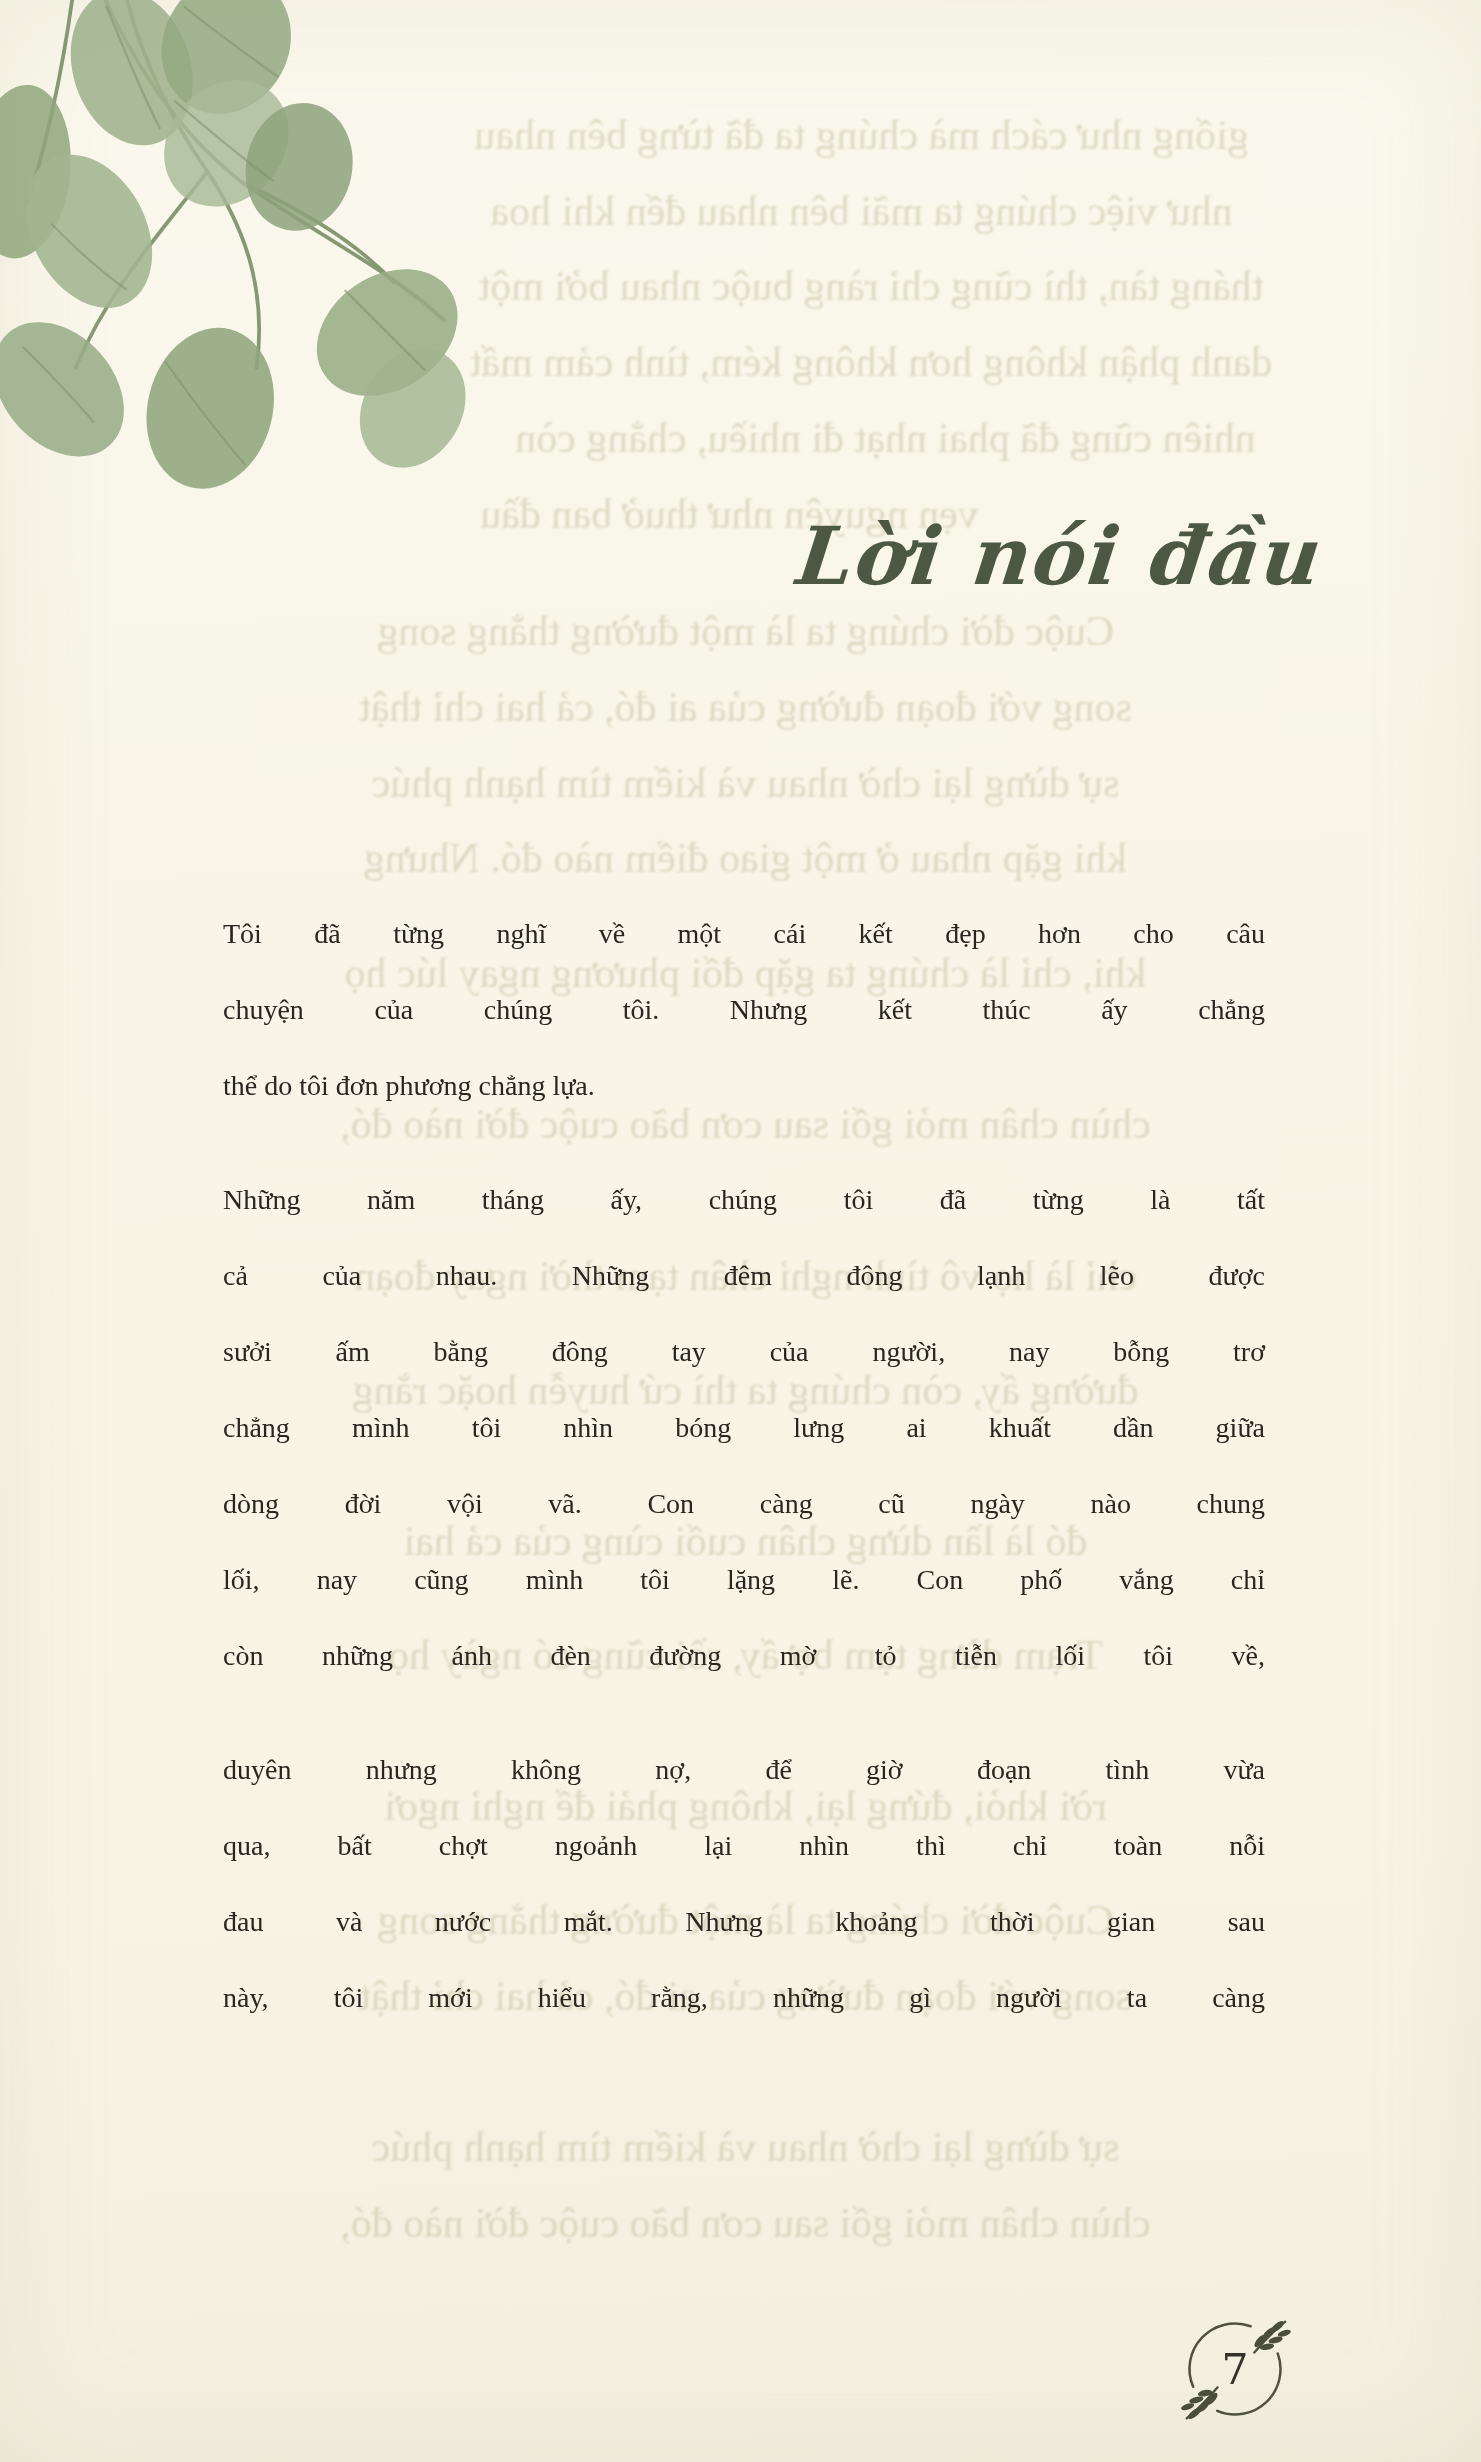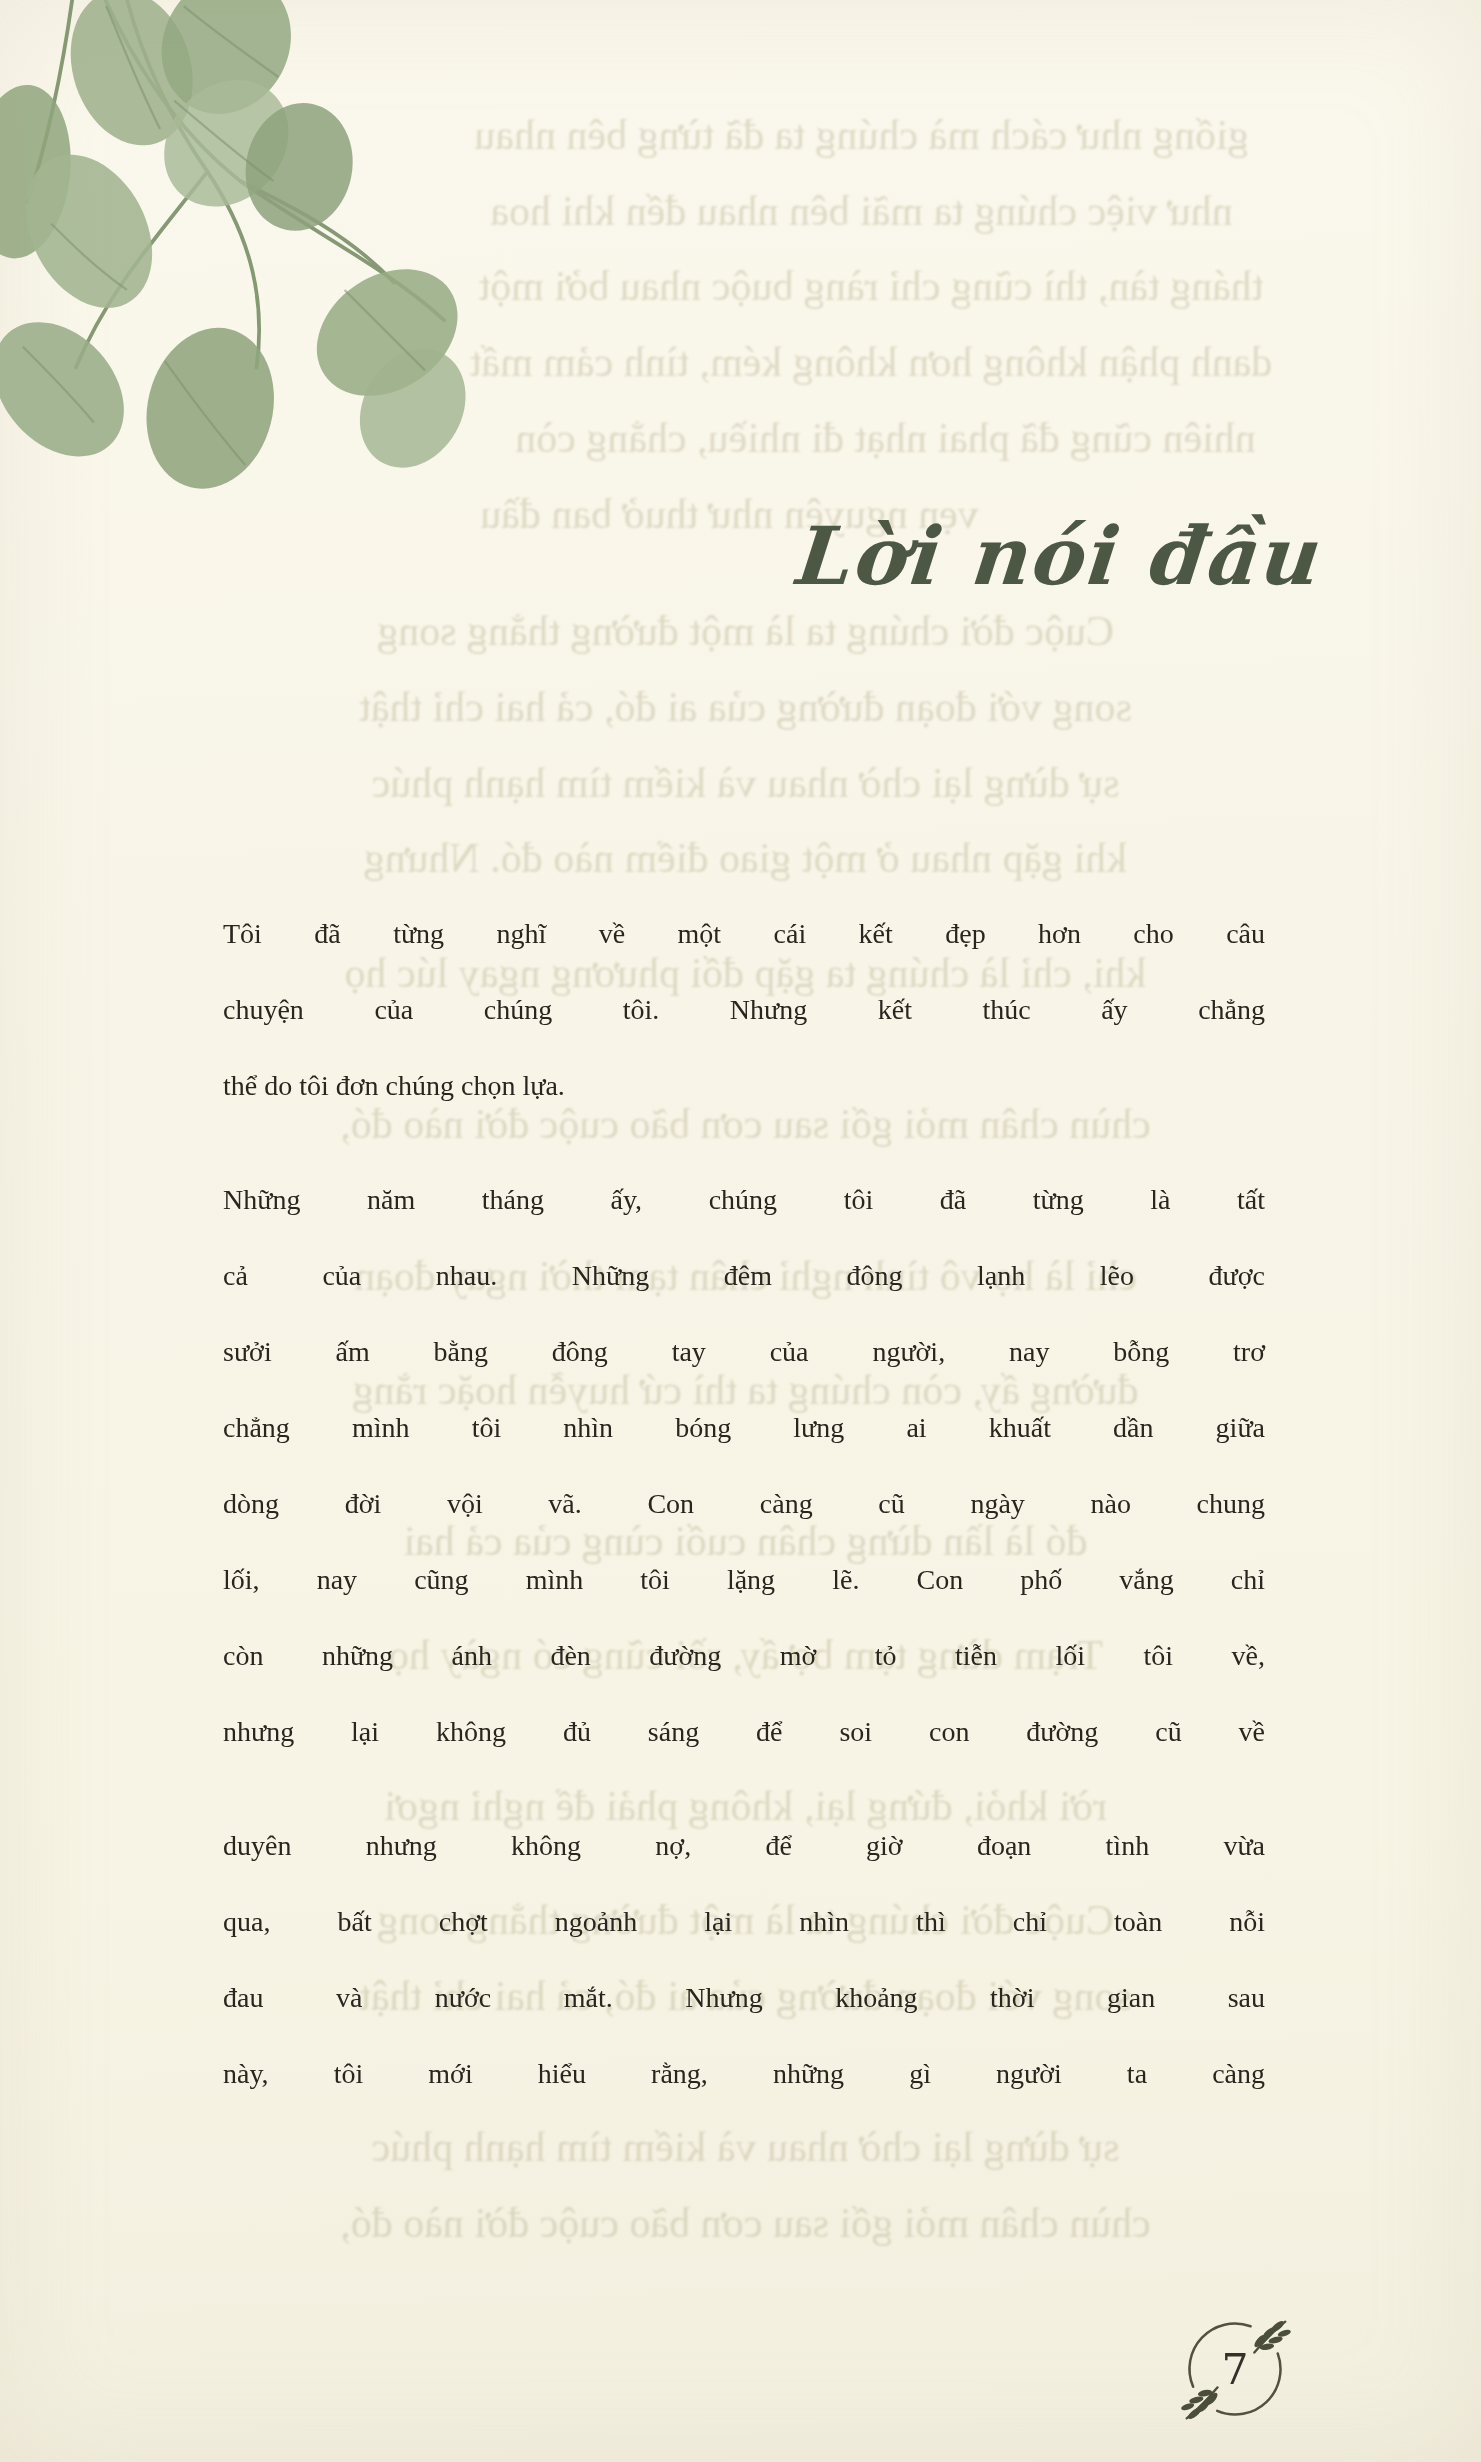--- a/index.html
+++ b/index.html
@@ -105,31 +105,30 @@
       <path d="M380,320 C405,345 435,375 465,405"></path>
     </g>
   </svg>
 
   <h1 class="title">Lời nói đầu</h1>
 
   <div class="bodycol">
     <div class="para">
       <div class="bl">Tôi đã từng nghĩ về một cái kết đẹp hơn cho câu</div>
       <div class="bl">chuyện của chúng tôi. Nhưng kết thúc ấy chẳng</div>
-      <div class="bl pl">thể do tôi đơn chúng chọn lựa.</div>
+      <div class="bl pl">thể do tôi đơn phương chẳng lựa.</div>
     </div>
     <div class="para">
       <div class="bl">Những năm tháng ấy, chúng tôi đã từng là tất</div>
       <div class="bl">cả của nhau. Những đêm đông lạnh lẽo được</div>
       <div class="bl">sưởi ấm bằng đông tay của người, nay bỗng trơ</div>
       <div class="bl">chẳng mình tôi nhìn bóng lưng ai khuất dần giữa</div>
       <div class="bl">dòng đời vội vã. Con càng cũ ngày nào chung</div>
       <div class="bl">lối, nay cũng mình tôi lặng lẽ. Con phố vắng chỉ</div>
       <div class="bl">còn những ánh đèn đường mờ tỏ tiễn lối tôi về,</div>
-      <div class="bl">nhưng lại không đủ sáng để soi con đường cũ về</div>
     </div>
     <div class="para">
       <div class="bl">duyên nhưng không nợ, để giờ đoạn tình vừa</div>
       <div class="bl">qua, bất chợt ngoảnh lại nhìn thì chỉ toàn nỗi</div>
       <div class="bl">đau và nước mắt. Nhưng khoảng thời gian sau</div>
       <div class="bl">này, tôi mới hiểu rằng, những gì người ta càng</div>
     </div>
   </div>
 
   <svg class="pageno" viewBox="0 0 120 120">

